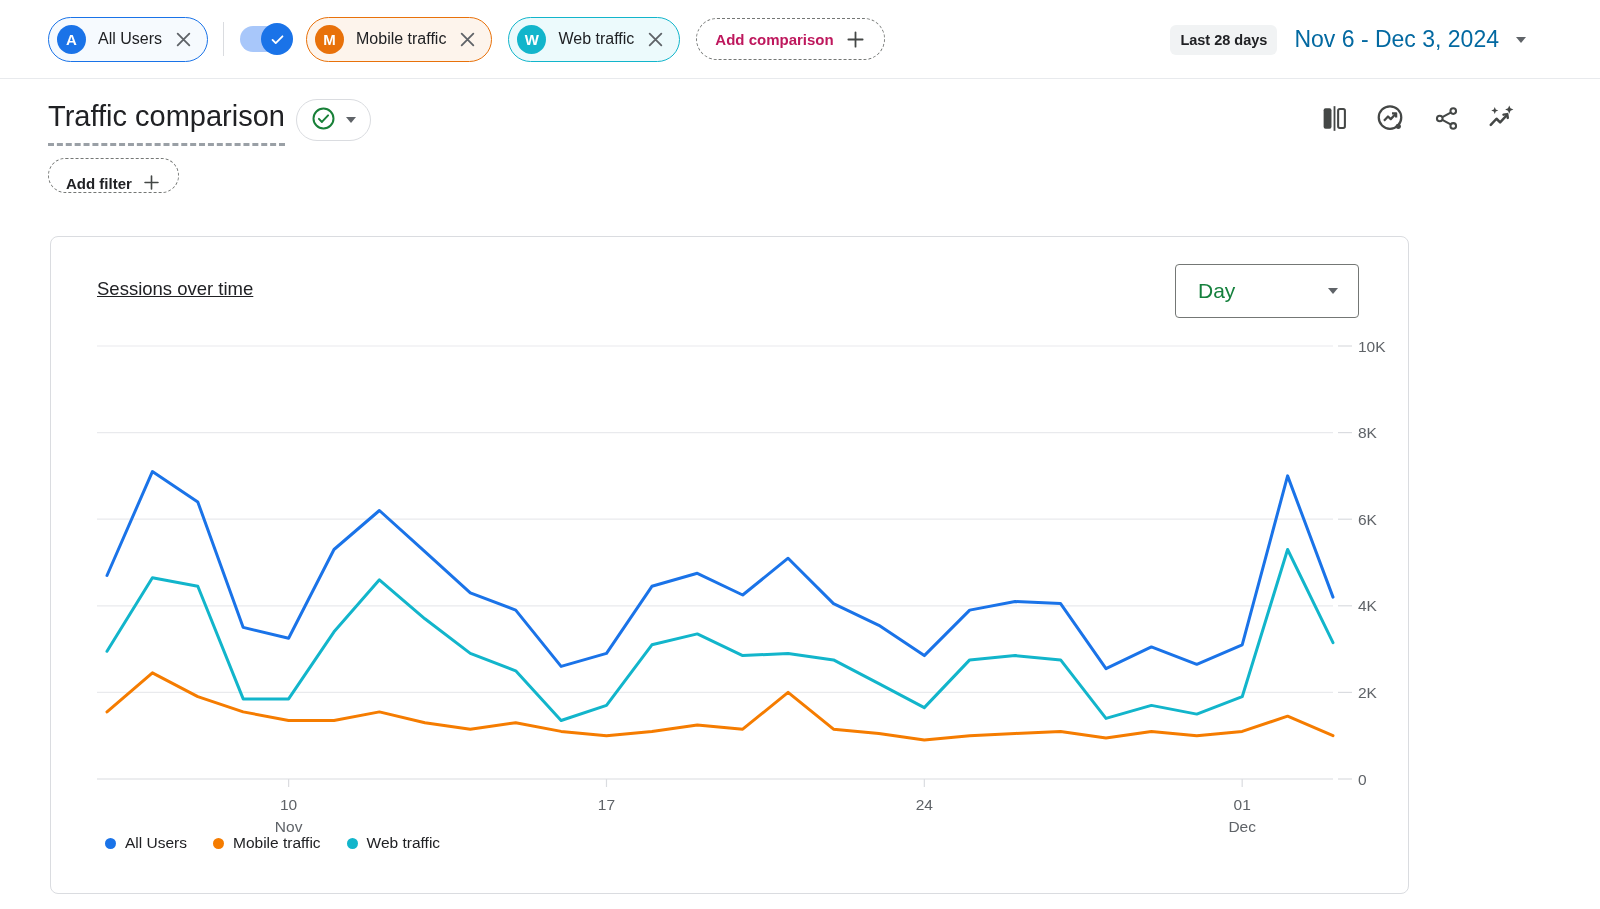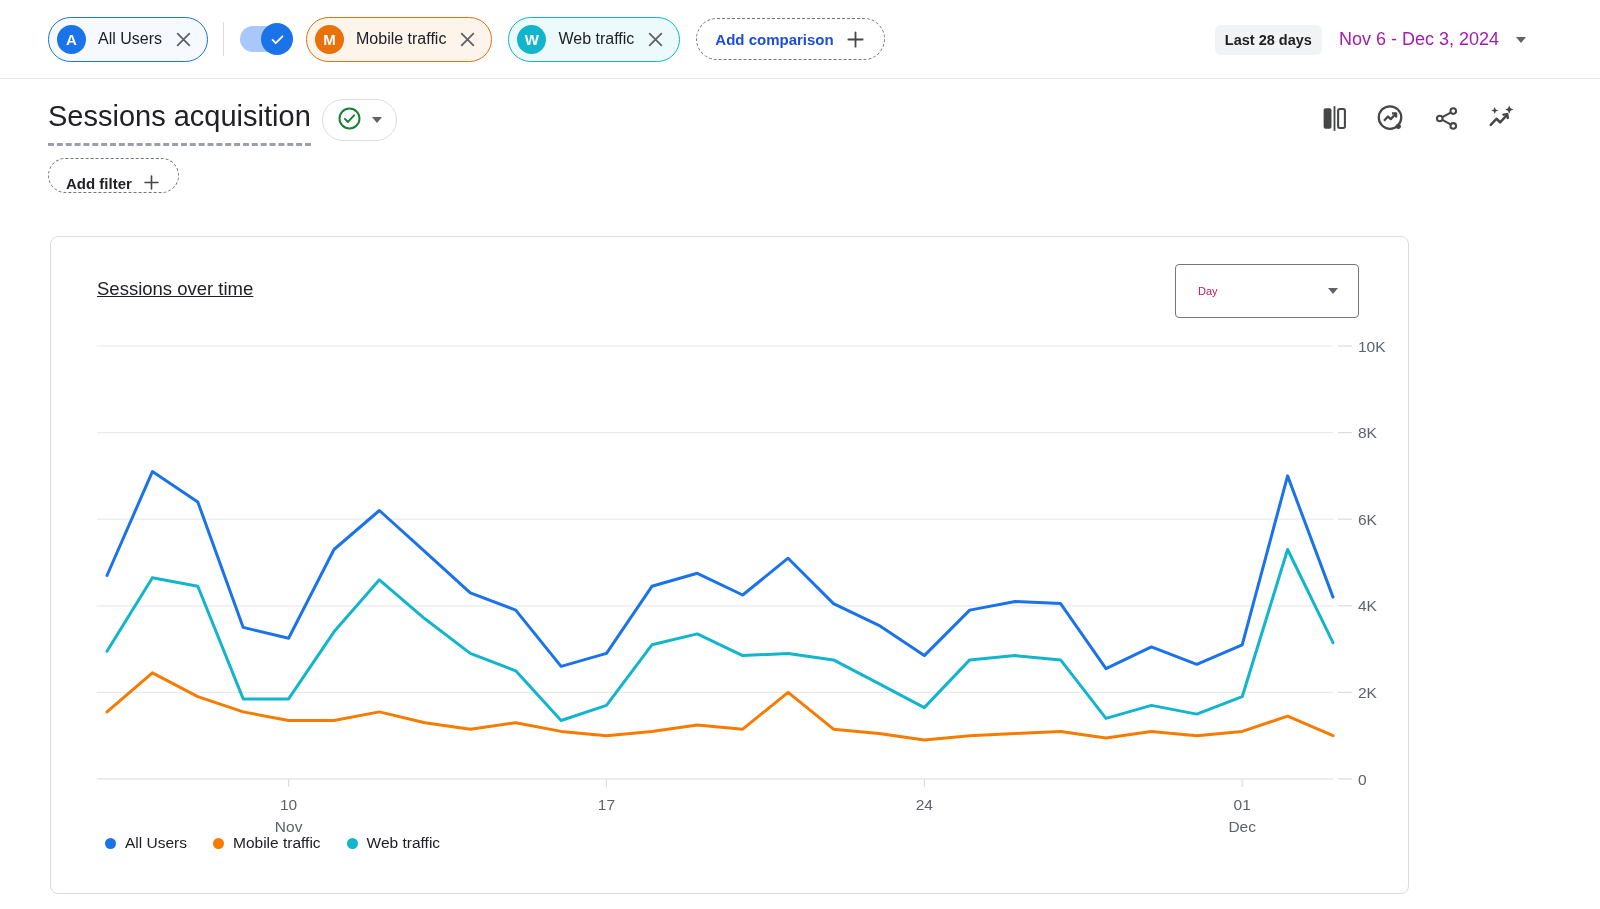--- a/index.html
+++ b/index.html
@@ -26,26 +26,26 @@
   .vdivider { width:1px; height:34px; background:#dadce0; margin-left:15px; }
   .toggle { position:relative; width:46px; height:26px; margin-left:16px; margin-right:20px; border:none; background:none; cursor:pointer; }
   .toggle .track { position:absolute; left:0; top:0; width:46px; height:26px; border-radius:13px; background:#a8c7fa; }
   .toggle .thumb {
     position:absolute; right:-7px; top:-3px; width:32px; height:32px; border-radius:50%;
     background:#1a73e8; display:flex; align-items:center; justify-content:center;
   }
   .comparison-chip + .comparison-chip { margin-left:16px; }
   .add-chip {
     border:1px dashed #747775; padding:0 18px; margin-left:16px; height:42px;
-    font-size:15px; font-weight:700; color:#1d4ed8;
+    font-size:15px; font-weight:700; color:#be185d;
   }
   .add-chip .plus-icon { margin-left:11px; display:flex; }
   .daterange { position:absolute; right:74px; top:0; height:79px; display:flex; align-items:center; cursor:pointer;text-align:right; }
   .dr-preset { background:#f1f3f4; border-radius:6px; padding:7px 10px; font-size:14.5px; font-weight:700; color:#202124; }
-  .dr-value { font-size:18px; color:#a21caf; margin-left:17px; }
+  .dr-value { font-size:23px; color:#0369a1; margin-left:17px; }
   .caret { width:0; height:0; border-left:5.5px solid transparent; border-right:5.5px solid transparent; border-top:6.5px solid #5f6368; }
   .daterange .caret { margin-left:17px; }
 
   
   .title-row { position:absolute; left:48px; top:96px; display:flex; align-items:flex-start; }
   .report-title {
     font-size:29px; font-weight:400; color:#202124; line-height:40px;
     padding-bottom:7px; border-bottom:3px dashed #9aa0a6;
   }
   .status-pill {
@@ -65,21 +65,21 @@
   .card {
     position:absolute; left:50px; top:236px; width:1359px; height:658px;
     border:1px solid #dadce0; border-radius:8px; background:#fff;
   }
   .card-title { position:absolute; left:46px; top:41px; font-size:18.5px; color:#202124; font-weight:400;text-decoration:underline; }
   .day-select {
     position:absolute; right:49px; top:27px; width:184px; height:54px;
     border:1px solid #747775; border-radius:4px; background:#fff; cursor:pointer;
     display:flex; align-items:center; padding:0 20px 0 22px;
   }
-  .day-select .sel-label { font-size:11px; color:#be185d; }
+  .day-select .sel-label { font-size:21px; color:#15803d; }
   .day-select .caret { margin-left:auto; }
   #sessions-svg { position:absolute; left:0; top:100px; }
   #sessions-svg text { font-family:"Liberation Sans", sans-serif; }
   .legend { position:absolute; left:54px; top:597px; display:flex; align-items:center; gap:26px; }
   .legend-item { display:flex; align-items:center; font-size:15.5px; color:#202124; }
   .legend-dot { width:11px; height:11px; border-radius:50%; margin-right:9px; }
 </style>
 </head>
 <body>
 
@@ -136,21 +136,21 @@
   </div>
 
   <div class="daterange">
     <span class="dr-preset">Last 28 days</span>
     <span class="dr-value">Nov 6 - Dec 3, 2024</span>
     <span class="caret"></span>
   </div>
 </header>
 
 <div class="title-row">
-  <h1 class="report-title">Sessions acquisition</h1>
+  <h1 class="report-title">Traffic comparison</h1>
   <div class="status-pill">
     <span>
       <svg width="25" height="25" viewBox="0 0 24 24">
           <circle cx="12" cy="12" r="9.6" fill="none" stroke="#188038" stroke-width="1.9"></circle>
           <path d="M7.6 12.4l2.9 2.9 5.9-6.3" fill="none" stroke="#188038" stroke-width="1.9" stroke-linecap="round" stroke-linejoin="round"></path>
         </svg>
     </span>
     <span class="caret"></span>
   </div>
 </div>

